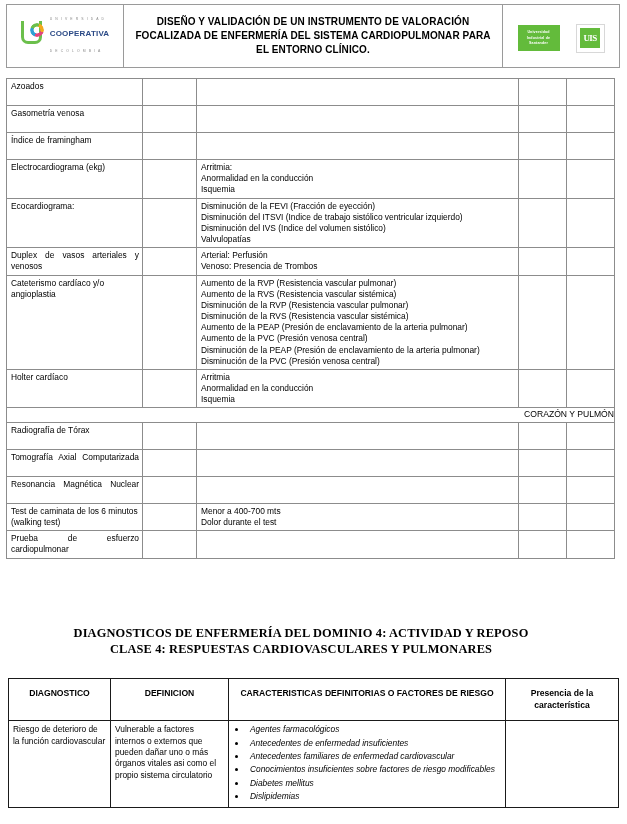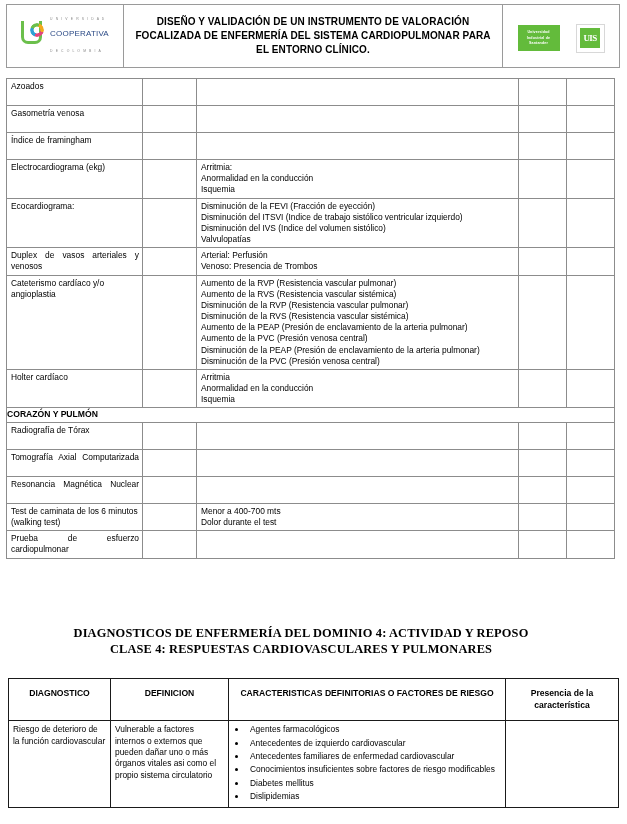--- a/index.html
+++ b/index.html
@@ -51,21 +51,21 @@
       conic-gradient(from 20deg,#f4a81d 0deg 90deg,#e1467c 90deg 180deg,#2e9fd4 180deg 270deg,#6bbf4b 270deg 360deg);
     -webkit-mask:radial-gradient(circle, transparent 3.4px, #000 3.6px);
             mask:radial-gradient(circle, transparent 3.4px, #000 3.6px);
   }
   .ucc-c::after{
     content:"";position:absolute;left:4.6px;top:4.6px;width:4.8px;height:4.8px;
     border-radius:50%;background:#6bbf4b;
   }
   .ucc-txt{text-align:left;line-height:1;}
   .ucc-l1{font-size:3.4px;letter-spacing:1.1px;color:#8a8a8a;}
-  .ucc-l2{font-size:8px;font-weight:normal;letter-spacing:.2px;color:#2b4a86;}
+  .ucc-l2{font-size:8px;font-weight:bold;letter-spacing:.2px;color:#2b4a86;}
   .ucc-l3{font-size:3.4px;letter-spacing:1.1px;color:#8a8a8a;}
 
   
   .uis{display:inline-flex;align-items:center;gap:16px;}
   .uis-box{
     width:42px;height:26px;background:#63bb3b;
     display:flex;flex-direction:column;justify-content:center;align-items:center;
     color:#fff;font-size:3.6px;line-height:1.45;font-weight:bold;letter-spacing:.15px;
   }
   .uis-mark{
@@ -91,21 +91,21 @@
     padding:2px 3px 2px 4px;
     line-height:1.33;
   }
   .t1 .c1{width:136px;}
   .t1 .c2{width:54px;}
   .t1 .c3{width:322px;}
   .t1 .c4{width:48px;}
   .t1 .c5{width:48px;}
   .just{text-align:justify;text-align-last:justify;}
   .t1 .sect{
-    text-align:left;font-weight:bold;font-size:8.6px;
+    text-align:right;font-weight:normal;font-size:8.6px;
     padding:1px 0;
   }
   .t1 .pad-row td{height:22px;}
   .lines div{white-space:nowrap;}
   .lines div.wrapjust{white-space:normal;text-align:justify;}
 
   
   .mid-title{
     position:absolute;left:0;top:626px;width:602px;
     text-align:center;
@@ -126,21 +126,21 @@
     padding:3px 4px;
     line-height:1.35;
   }
   .t2 th{font-weight:bold;text-align:center;font-size:8.6px;padding:9px 2px;}
   .t2 .h1{width:102px;}
   .t2 .h2{width:118px;}
   .t2 .h3{width:277px;}
   .t2 .h4{width:113px;}
   .t2 .diag{font-weight:normal;}
   .t2 ul{margin:0;padding:0 0 0 14px;list-style:disc;}
-  .t2 li{margin:0 0 2px 0;padding-left:3px;}
+  .t2 li{margin:0 0 2px 0;padding-left:3px;font-style:italic;}
 </style>
 </head>
 <body>
 
 <div class="page">
 
   <table class="hdr-table">
     <tbody>
         <tr>
       <td class="hdr-logo-left">
@@ -329,21 +329,21 @@
         <th>Presencia de la característica</th>
       </tr>
     </thead>
     <tbody id="t2-body">
         <tr>
           <td class="diag">Riesgo de deterioro de la función cardiovascular</td>
           <td>Vulnerable a factores internos o externos que pueden dañar uno o más órganos vitales asi como el propio sistema circulatorio</td>
           <td>
             <ul>
               <li>Agentes farmacológicos</li>
-              <li>Antecedentes de izquierdo cardiovascular</li>
+              <li>Antecedentes de enfermedad insuficientes</li>
               <li>Antecedentes familiares de enfermedad cardiovascular</li>
               <li>Conocimientos insuficientes sobre factores de riesgo modificables</li>
               <li>Diabetes mellitus</li>
               <li>Dislipidemias</li>
             </ul>
           </td>
           <td></td>
         </tr>
       </tbody>
   </table>

